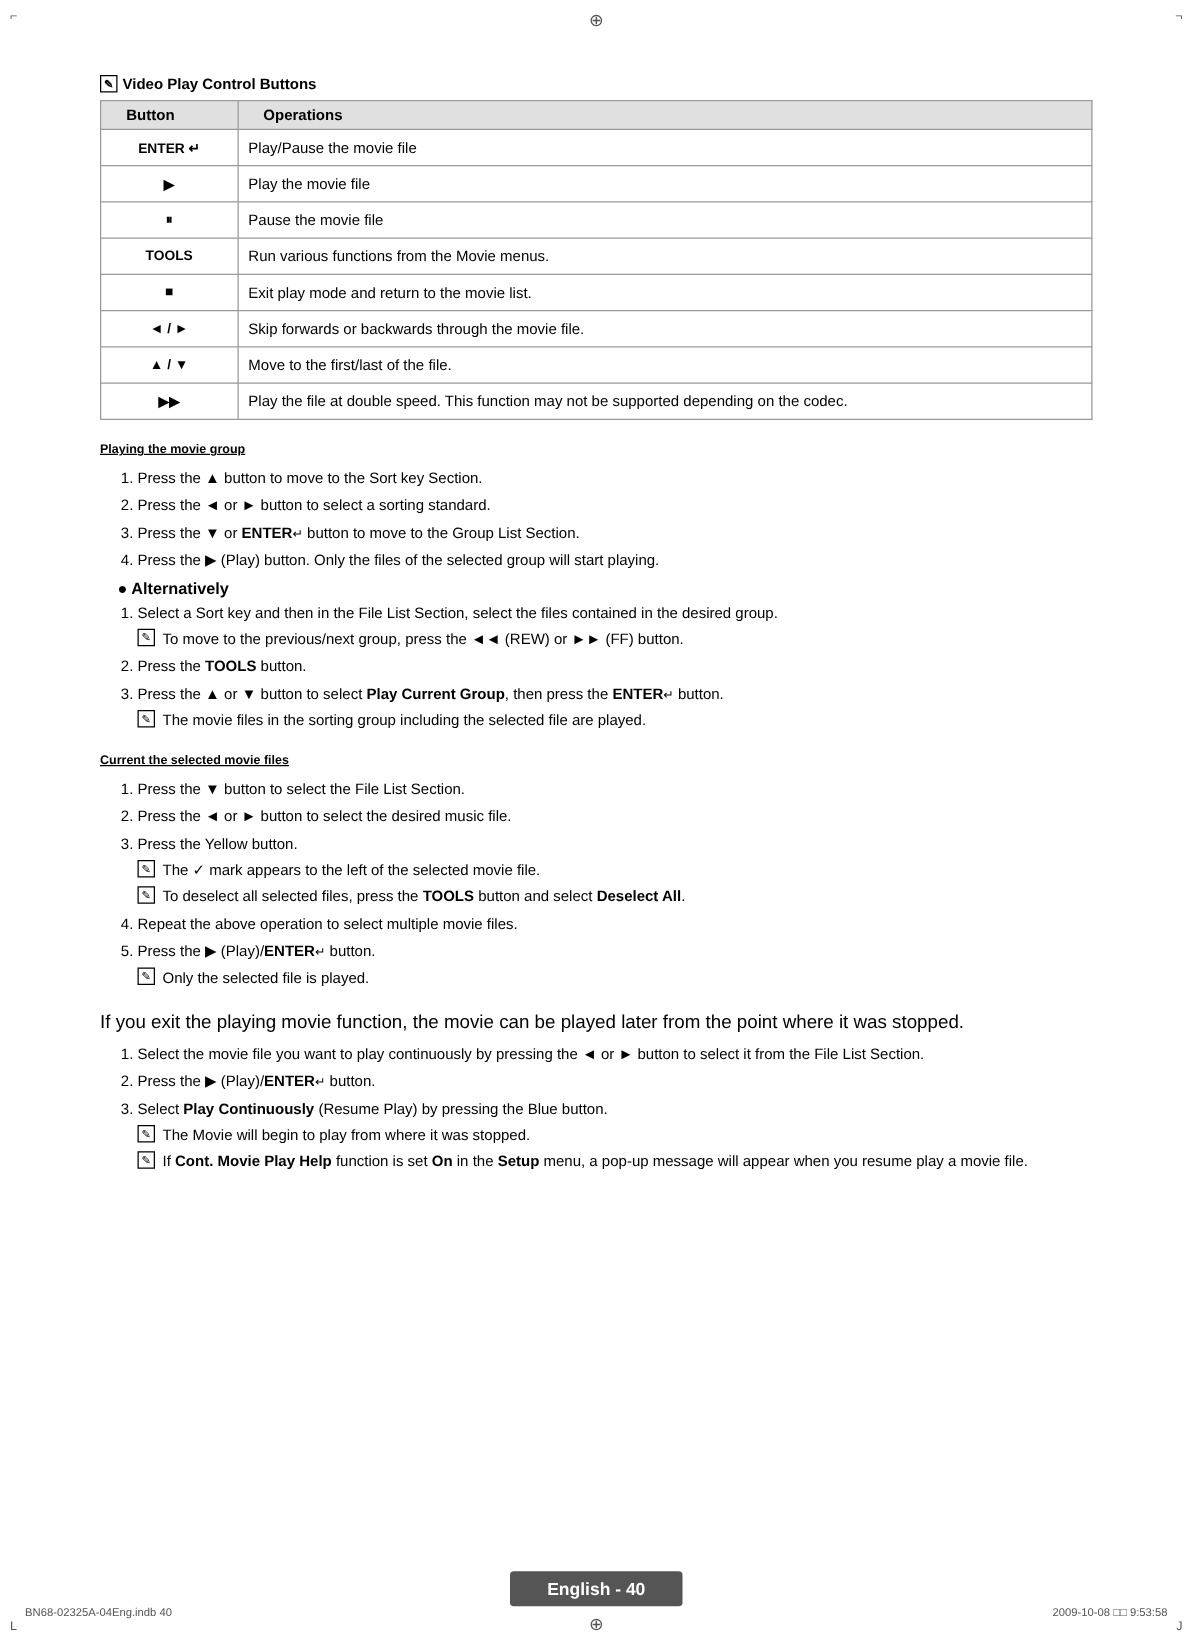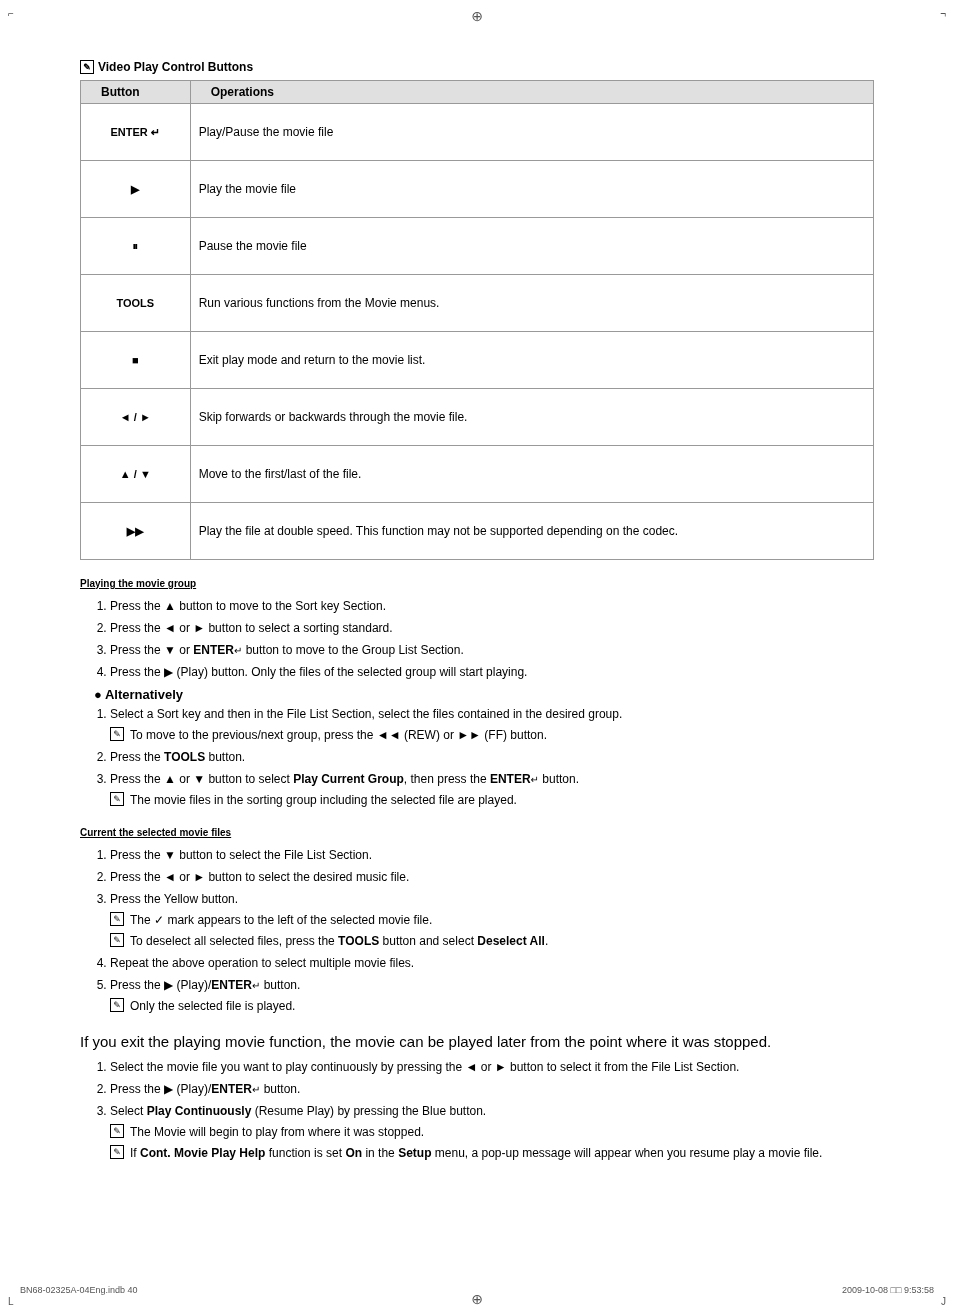--- a/index.html
+++ b/index.html
@@ -77,21 +77,21 @@
     table th {
       background: #e0e0e0;
       border: 1px solid #999;
       padding: 4px 20px;
       font-weight: bold;
       font-size: 12px;
       text-align: left;
     }
     table td {
       border: 1px solid #999;
-      padding: 21px 8px;
+      padding: 7px 8px;
       font-size: 12px;
     }
 
     
     .content-section {
       margin-bottom: 18px;
     }
     .section-title {
       font-size: 10px;
       font-weight: bold;
@@ -268,16 +268,19 @@
             <span>If <strong>Cont. Movie Play Help</strong> function is set <strong>On</strong> in the <strong>Setup</strong> menu, a pop-up message will appear when you resume play a movie file.</span>
           </div></li>
       </ol>
   </div>
 
   <span class="corner-mark corner-bl">L</span>
   <span class="corner-mark corner-br">J</span>
 
   <div class="crosshair-bottom">⊕</div>
 
+  <div class="footer">
+    <div class="footer-box">English - 40</div>
+  </div>
   <div class="footer-text-left">BN68-02325A-04Eng.indb   40</div>
   <div class="footer-text-right">2009-10-08   □□ 9:53:58</div>
 
 </div>
 
 </body></html>

